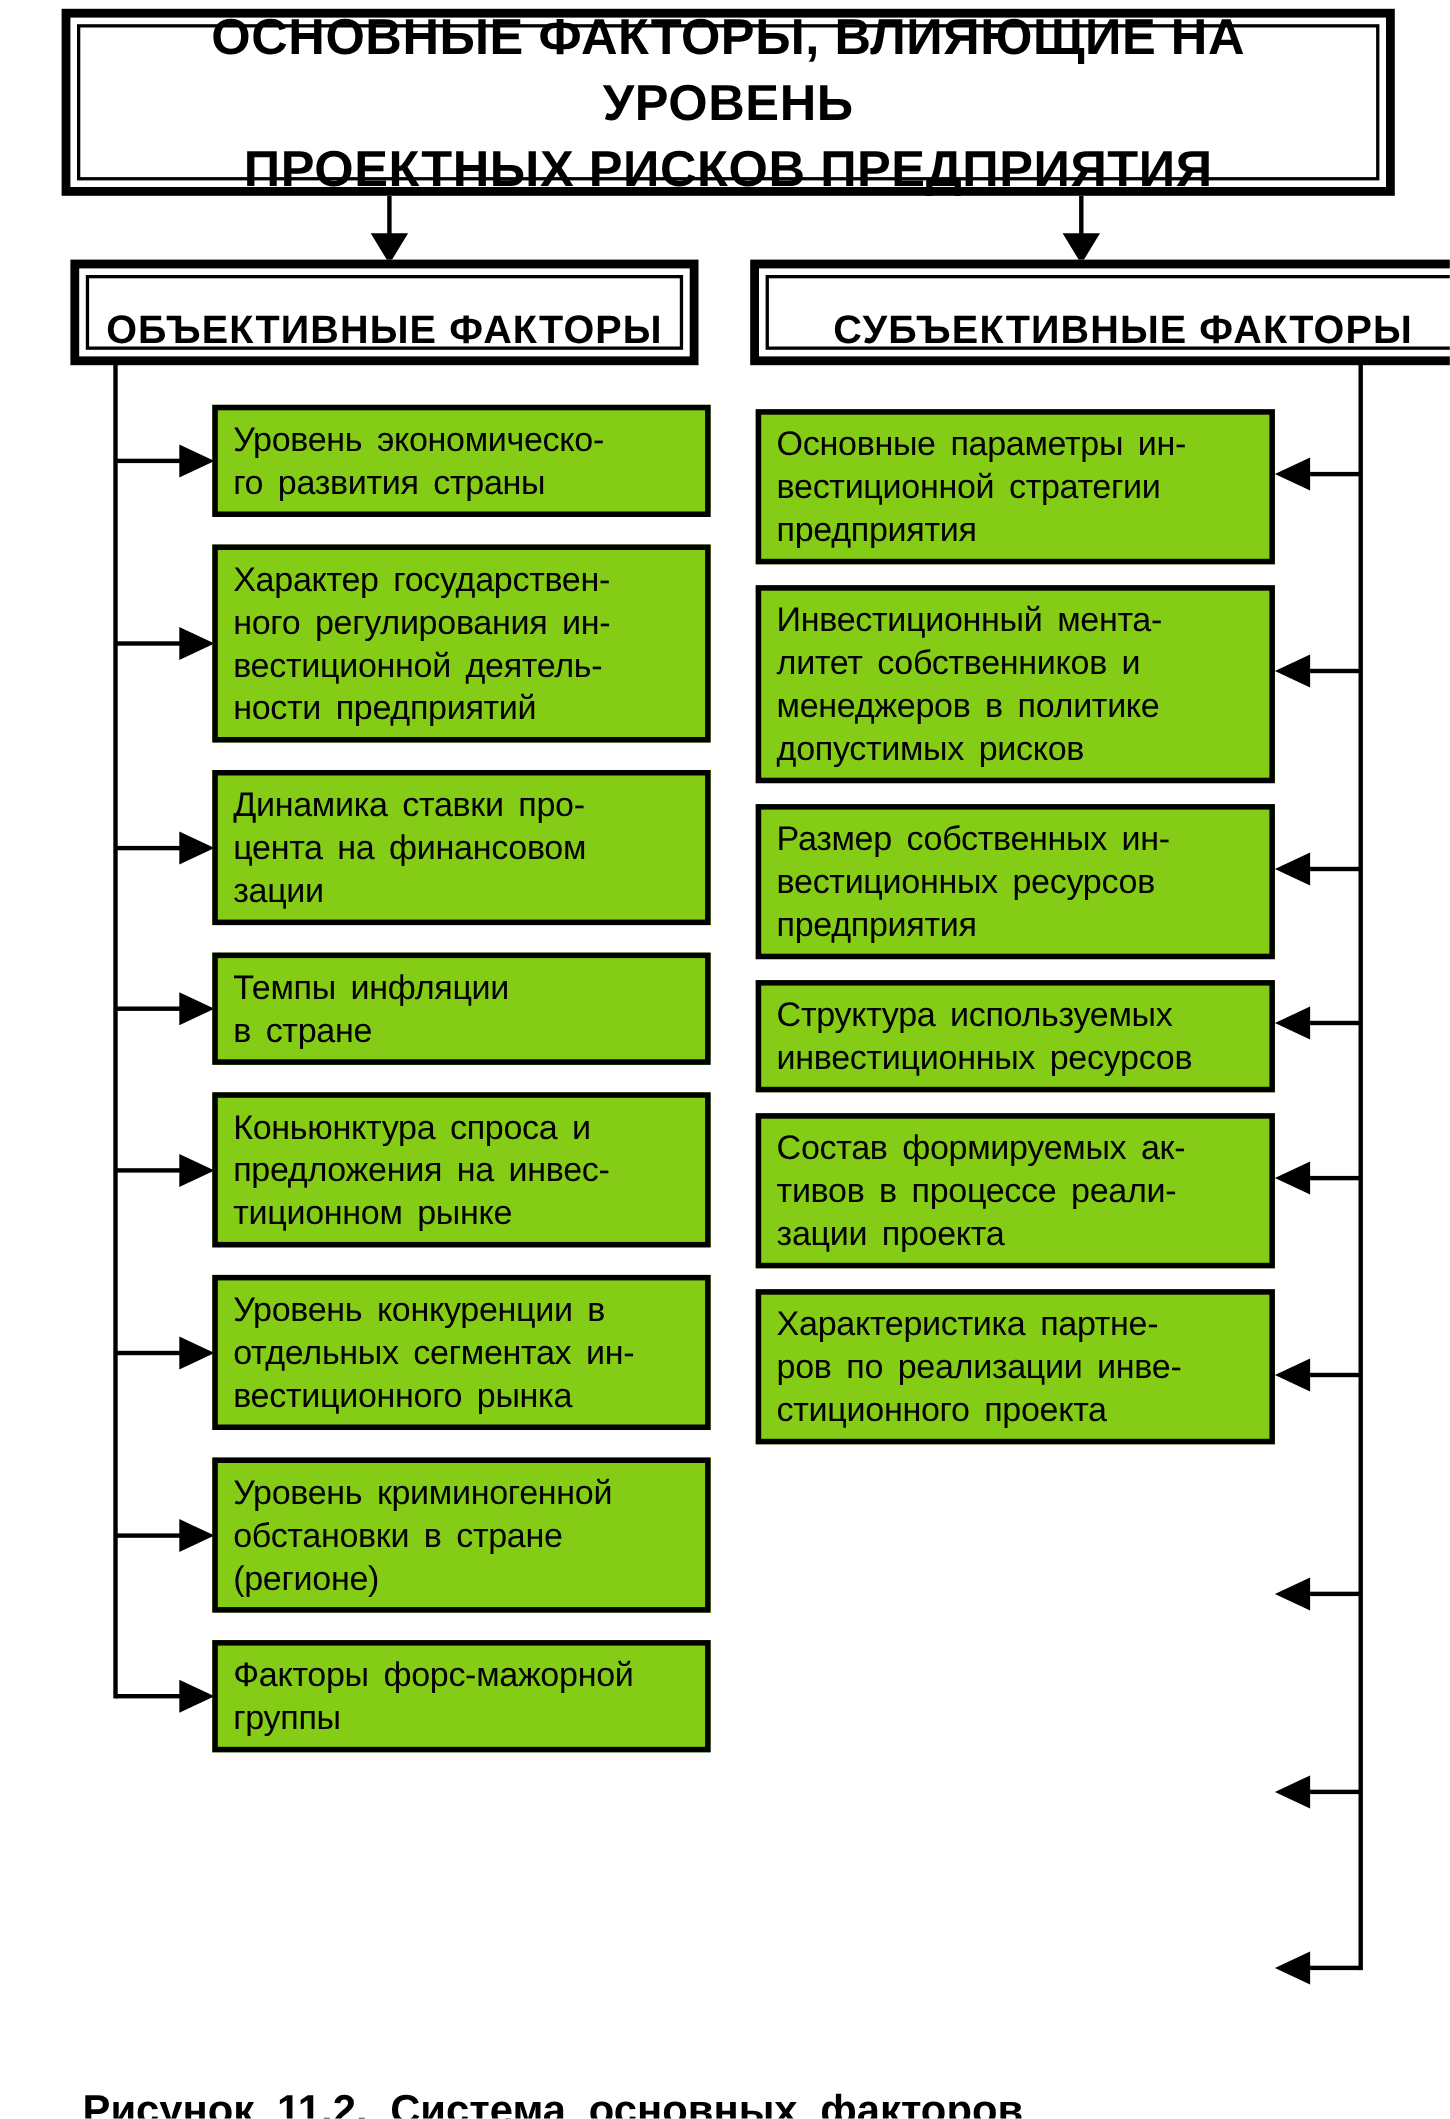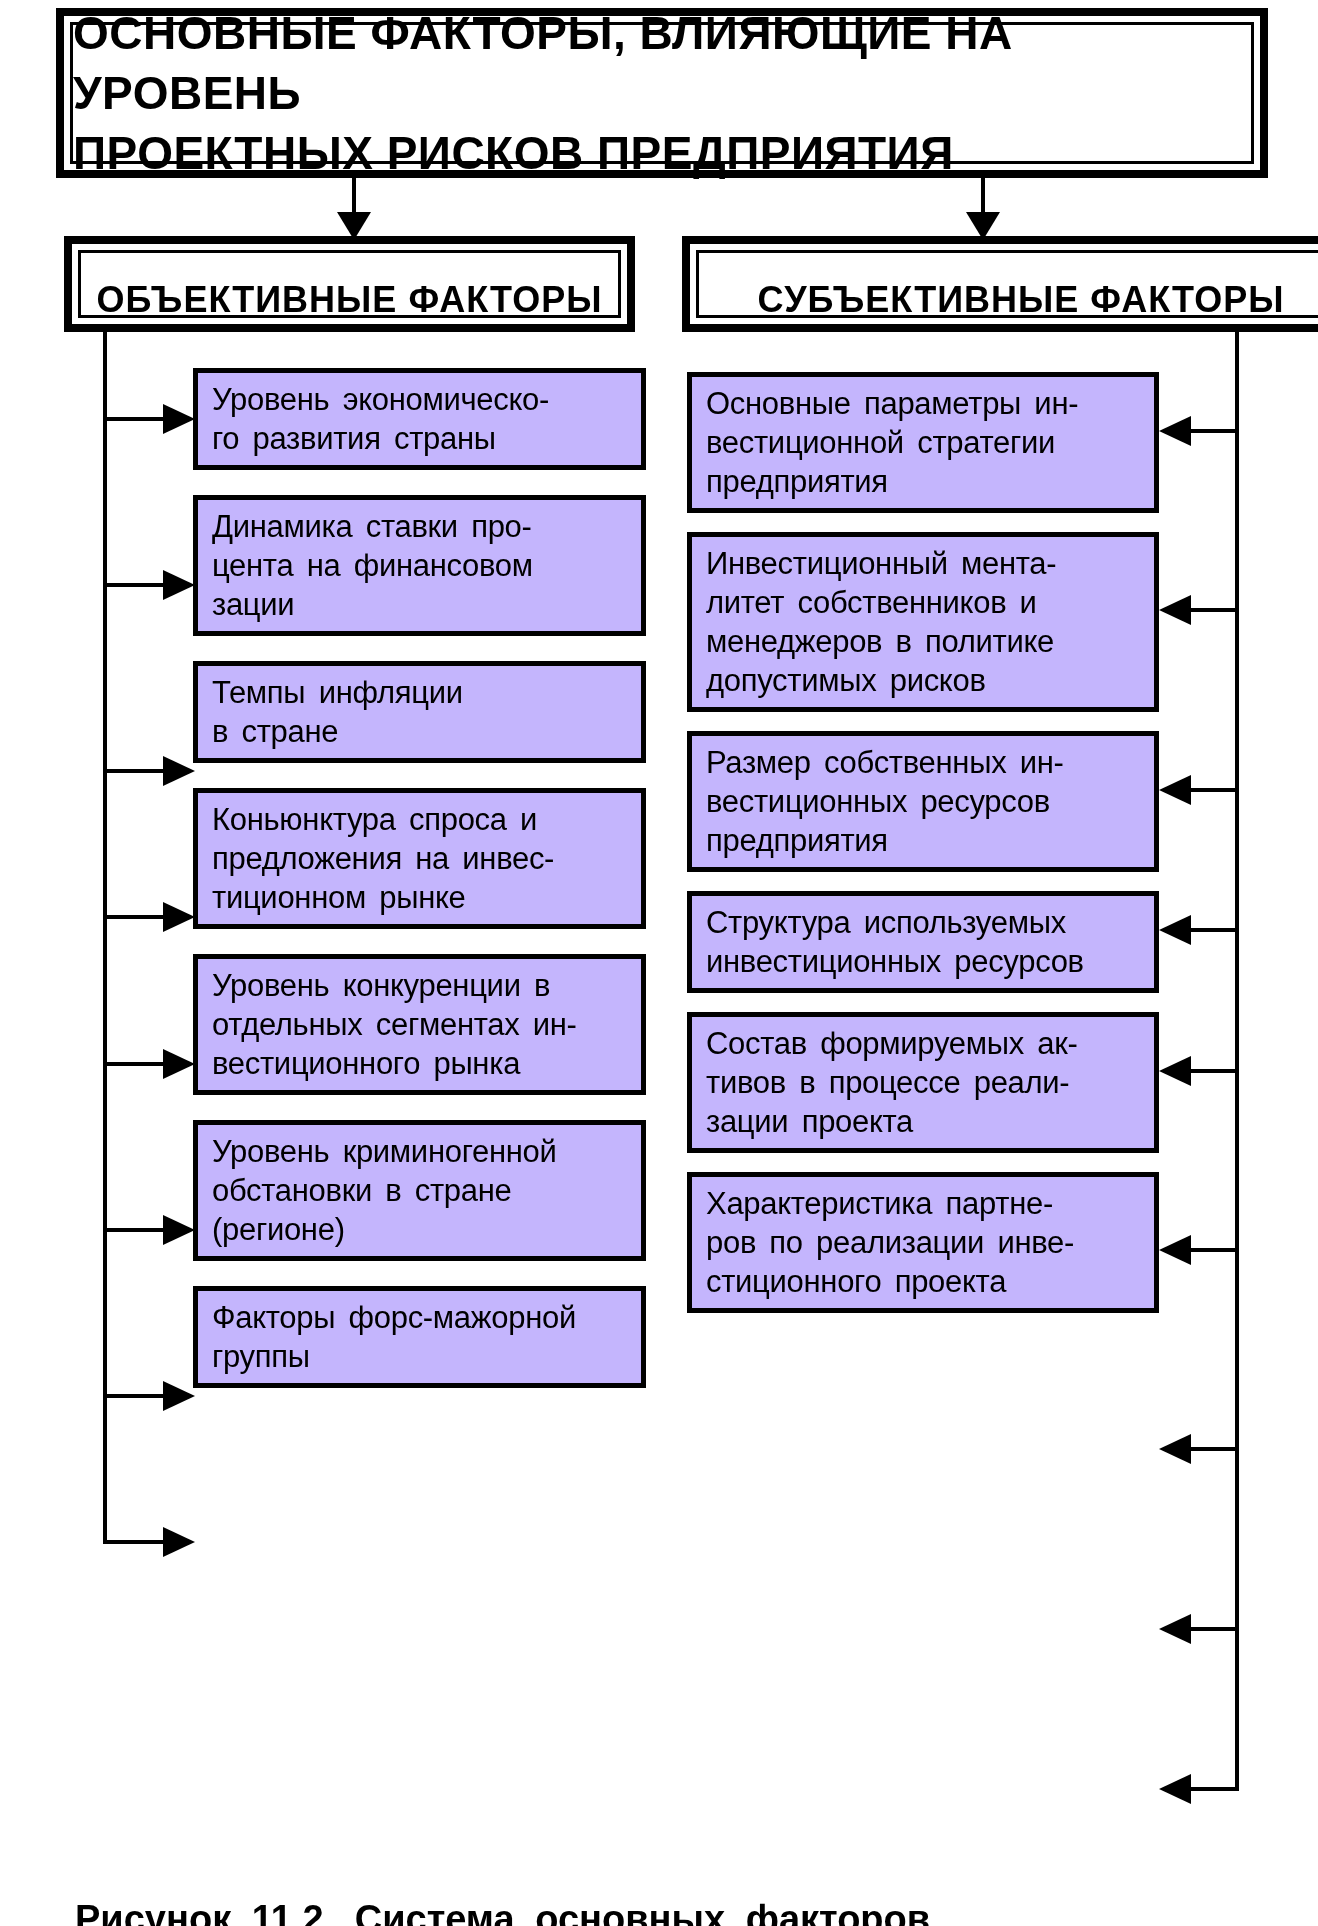--- a/index.html
+++ b/index.html
@@ -19,21 +19,21 @@
     border: 8px solid #000;
     background: #fff;
     padding: 6px;
     box-sizing: border-box;
   }
   .dbl-in {
     border: 3px solid #000;
     width: 100%; height: 100%;
     box-sizing: border-box;
     display: flex; align-items: center; justify-content: center;
-    text-align: left;
+    text-align: center;
   }
   #title-box { left: 56px; top: 8px; width: 1212px; height: 170px; }
   #title-box .dbl-in div {
     font-size: 46px; font-weight: 700; line-height: 60px;
     white-space: pre-line; letter-spacing: 0.5px;
   }
   .hdr { height: 96px; top: 236px; }
   #obj-header  { left: 64px;  width: 571px; }
   #subj-header { left: 682px; width: 678px; }
   .hdr .dbl-in span { font-size: 36px; font-weight: 700; letter-spacing: 1px; margin-top: 32px; }
@@ -42,21 +42,21 @@
   .col { position: absolute; display: flex; flex-direction: column; }
   #obj-items  { left: 193px; top: 368px; width: 453px; gap: 25px; }
   #subj-items { left: 687px; top: 360px; width: 472px; gap: 19px; margin-top: 12px; }
   .box {
     border: 5px solid #000;
     box-sizing: border-box;
     padding: 7px 24px 7px 14px;
     font-size: 31px; line-height: 39px;
     white-space: pre-line;
     word-spacing: 5px; letter-spacing: -0.3px;
-    background: #c4b5fd;
+    background: #84cc16;
   }
 
   
   .ln { position: absolute; background: #000; }
   .ah-r { position: absolute; width: 0; height: 0;
           border-top: 15px solid transparent; border-bottom: 15px solid transparent;
           border-left: 32px solid #000; }
   .ah-l { position: absolute; width: 0; height: 0;
           border-top: 15px solid transparent; border-bottom: 15px solid transparent;
           border-right: 32px solid #000; }
@@ -95,20 +95,24 @@
 
   <div class="dbl hdr" id="subj-header">
     <div class="dbl-in">
       <span>СУБЪЕКТИВНЫЕ ФАКТОРЫ</span>
     </div>
   </div>
 
   <div class="col" id="obj-items">
       <div class="box">Уровень экономическо-
 го развития страны</div>
+      <div class="box">Характер государствен-
+ного регулирования ин-
+вестиционной деятель-
+ности предприятий</div>
       <div class="box">Динамика ставки про-
 цента на финансовом
 зации</div>
       <div class="box">Темпы инфляции
 в стране</div>
       <div class="box">Коньюнктура спроса и
 предложения на инвес-
 тиционном рынке</div>
       <div class="box">Уровень конкуренции в
 отдельных сегментах ин-

